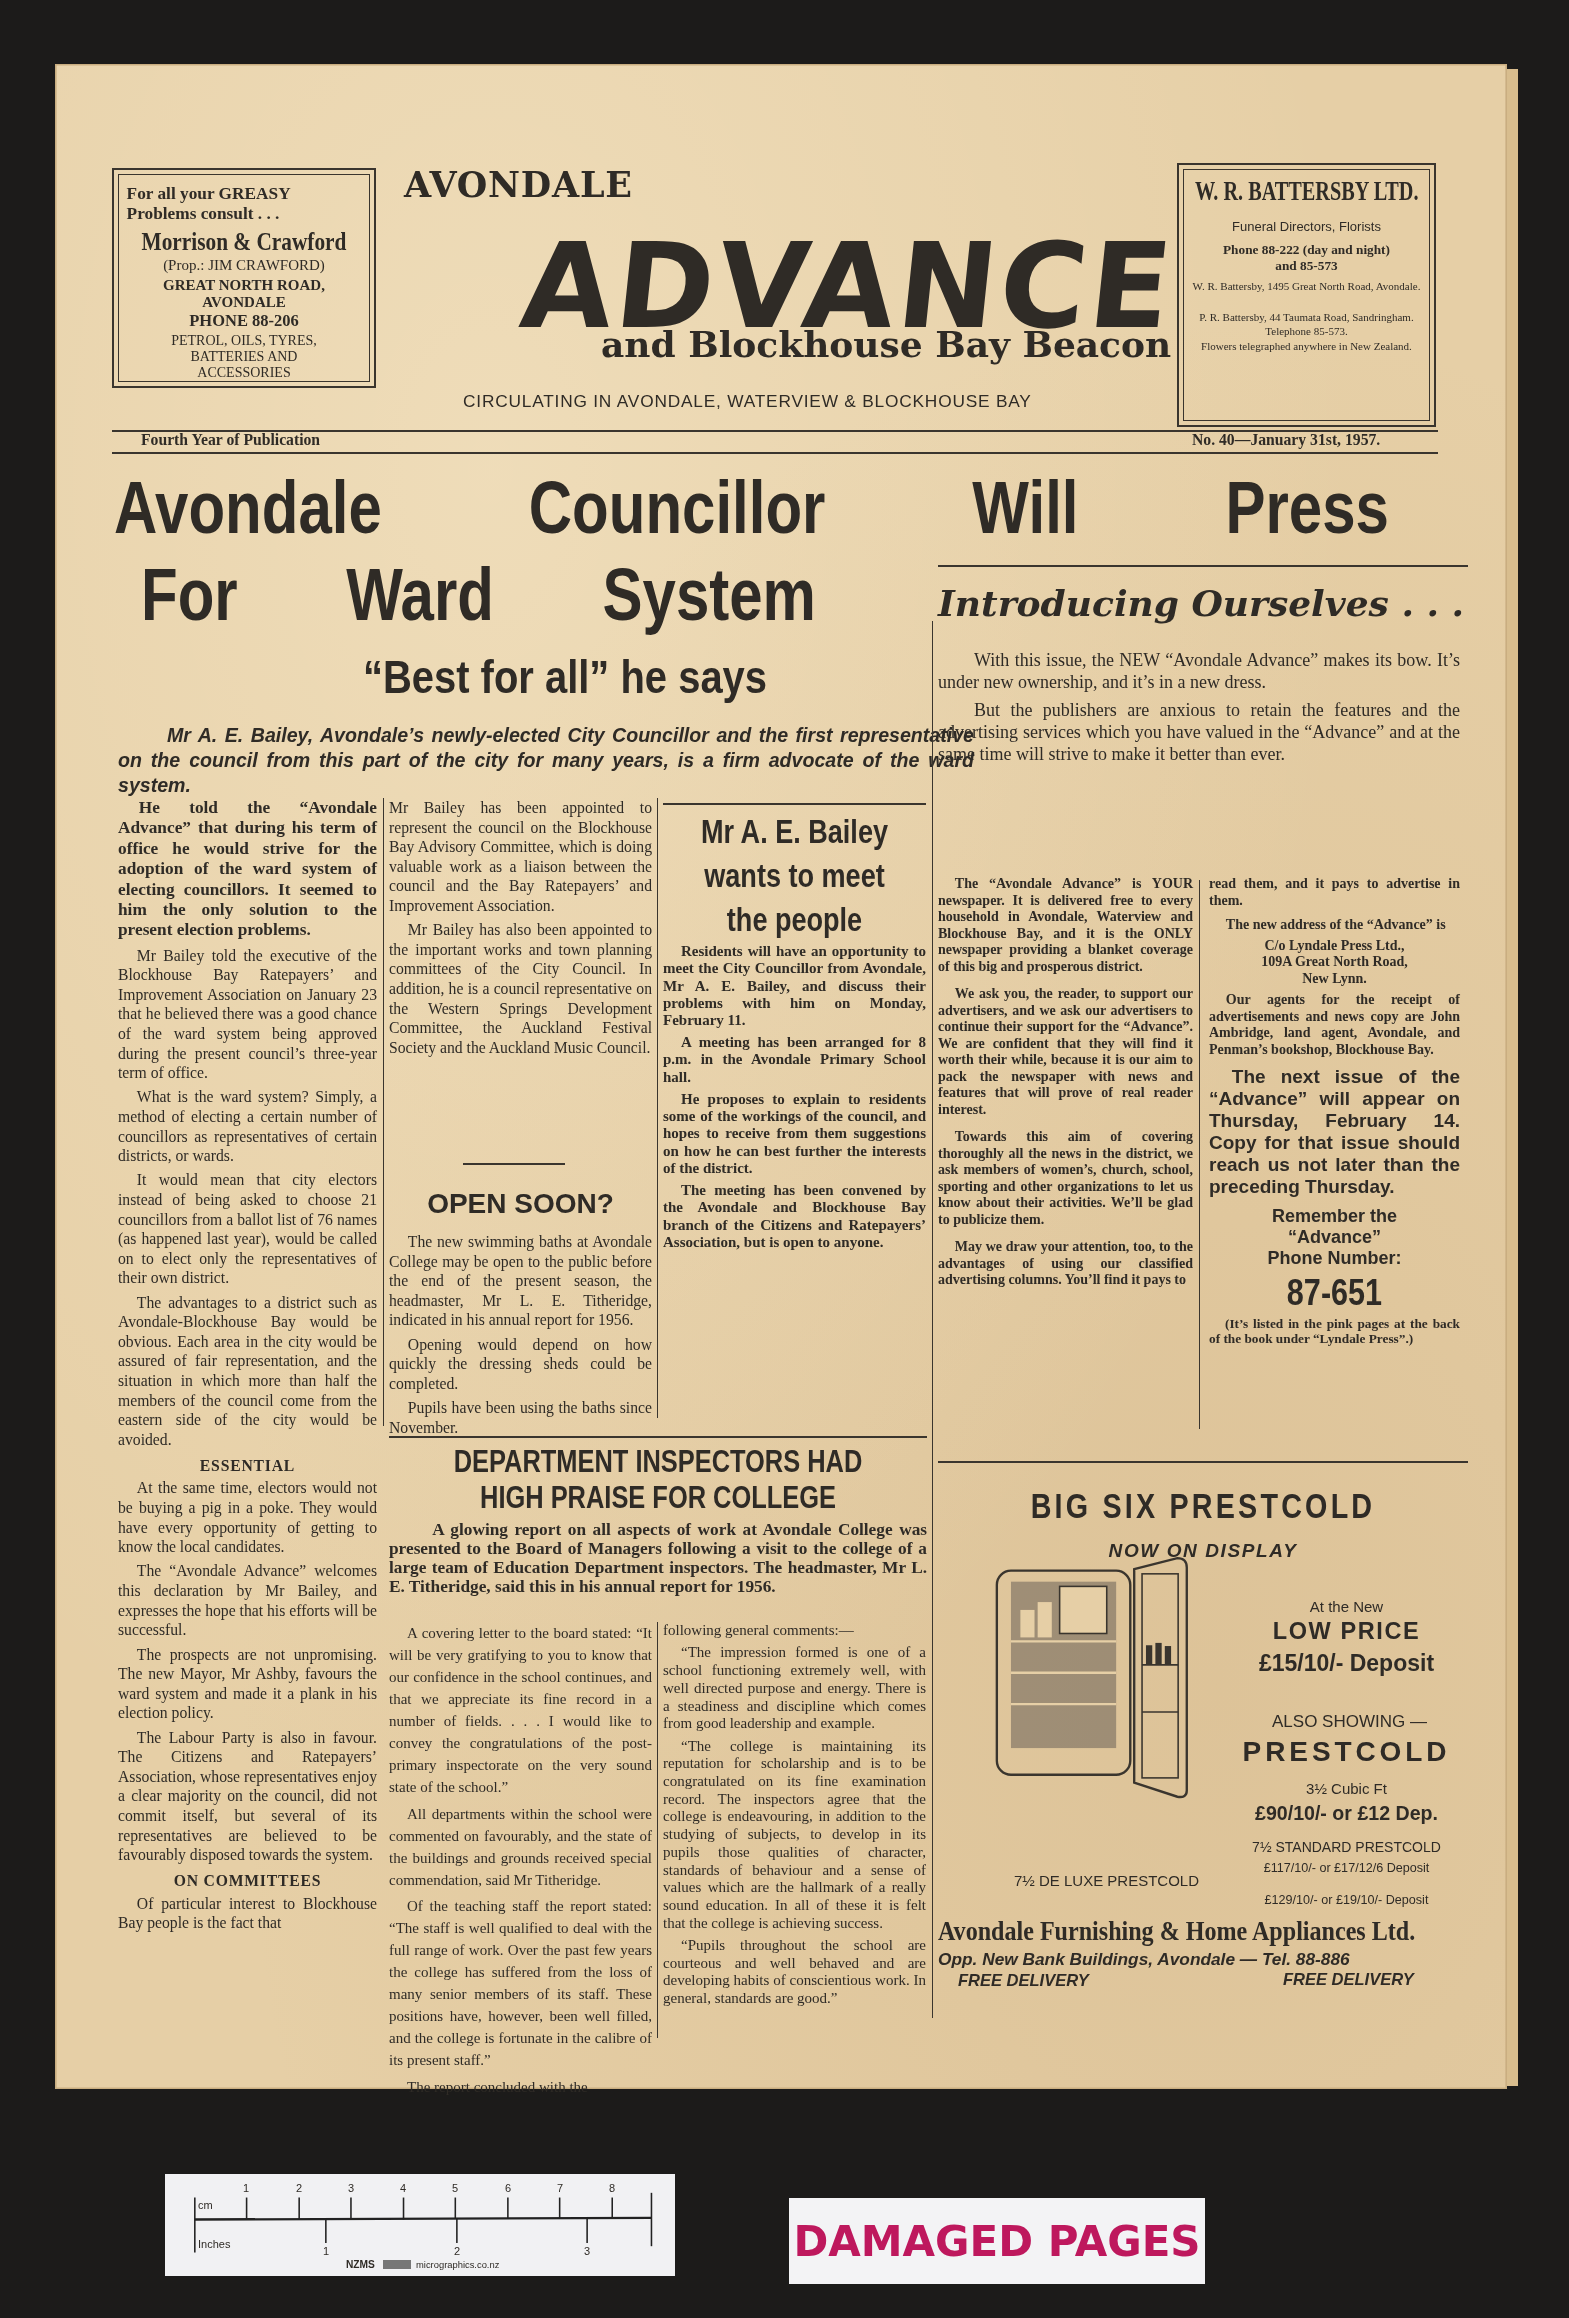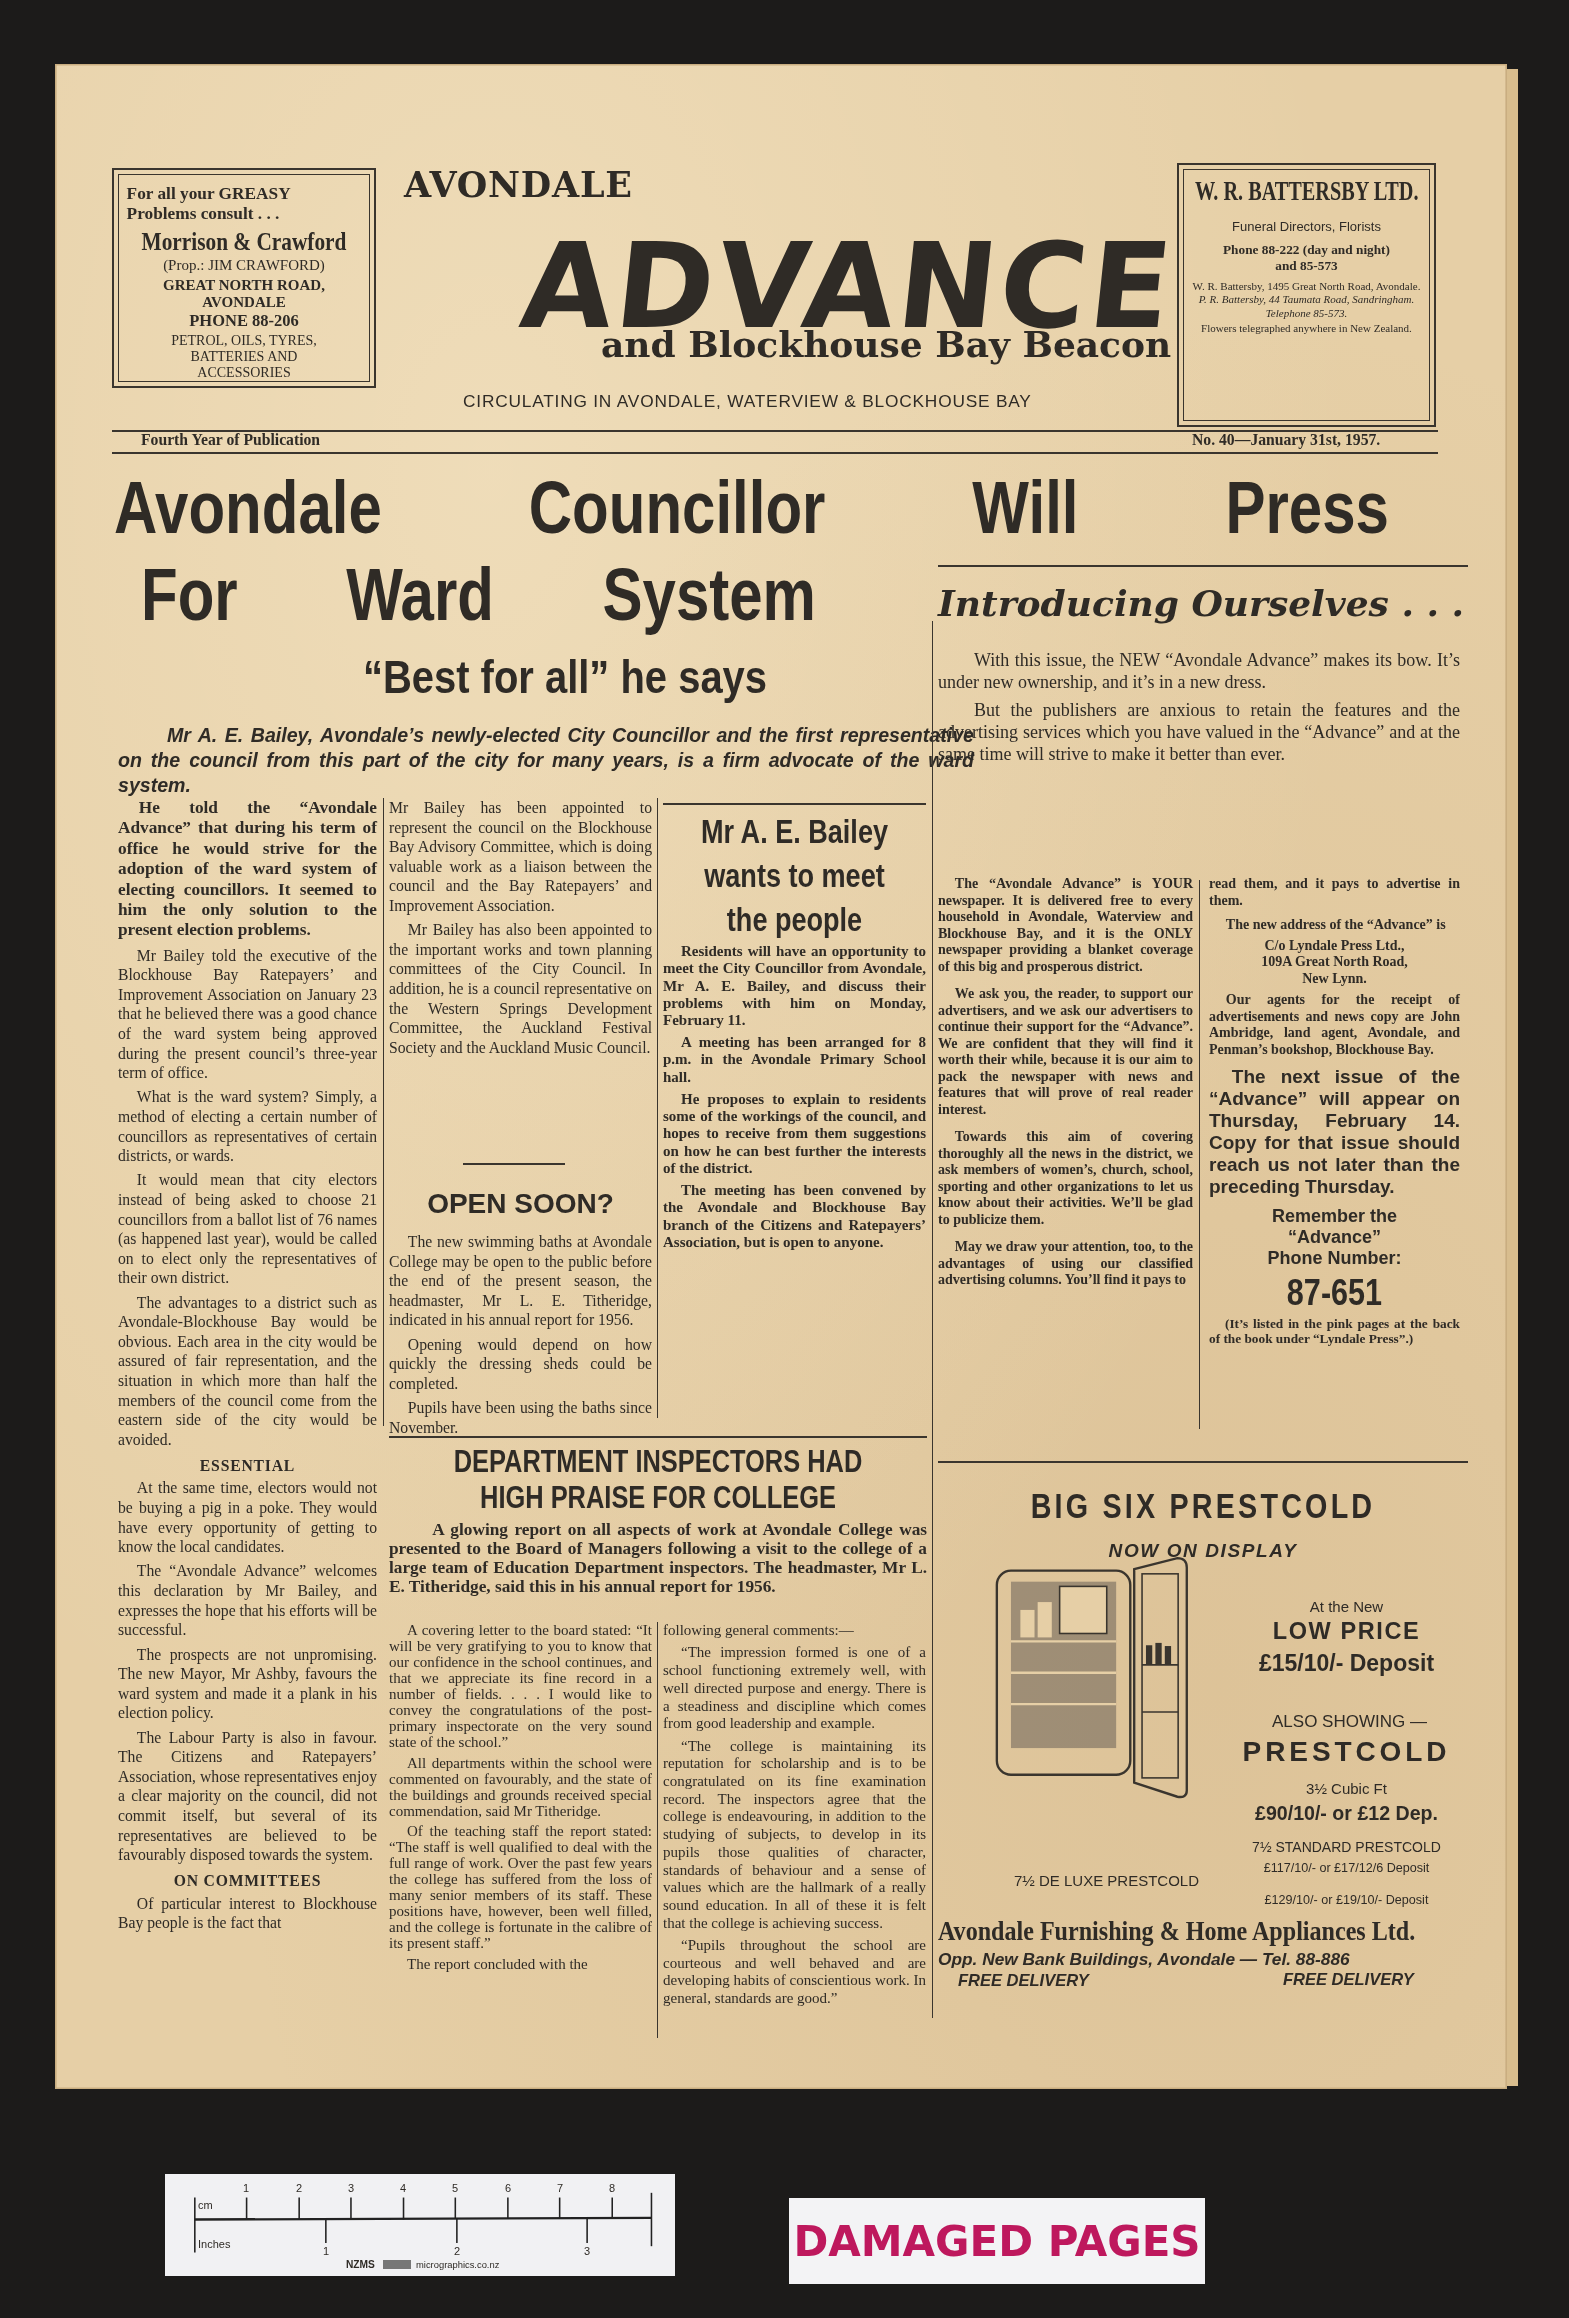--- a/index.html
+++ b/index.html
@@ -51,21 +51,21 @@
   <div class="abs mast-advance" style="left:467px;top:153px;">ADVANCE</div>
   <div class="abs mast-beacon" style="left:546px;top:259px;">and Blockhouse Bay Beacon</div>
   <div class="abs sans" style="left:408px;top:327px;font-size:17.3px;letter-spacing:0.8px;">CIRCULATING IN AVONDALE, WATERVIEW &amp; BLOCKHOUSE BAY</div>
 
   <div class="abs box c" style="left:1122px;top:99px;width:259px;height:264px;padding:11px 7.8px 0;">
     <div style="font-weight:bold;font-size:27px;transform:scaleX(.75);white-space:nowrap;margin-left:-31px;margin-right:-31px;">W. R. BATTERSBY LTD.</div>
     <div class="sans" style="font-size:13px;margin-top:12px;">Funeral Directors, Florists</div>
     <div style="font-weight:bold;font-size:13.3px;margin-top:7.8px;">Phone 88-222 (day and night)</div>
     <div style="font-weight:bold;font-size:13.3px;">and 85-573</div>
     <div style="font-size:11px;margin-top:6.3px;line-height:13.3px;">W. R. Battersby, 1495 Great North Road, Avondale.</div>
-    <div style="font-size:11px;margin-top:0;line-height:13.3px;font-style:italic;">P. R. Battersby, 44 Taumata Road, Sandringham. Telephone 85-573.</div>
+    <div style="font-size:11px;margin-top:18px;line-height:13.3px;">P. R. Battersby, 44 Taumata Road, Sandringham. Telephone 85-573.</div>
     <div style="font-size:11px;margin-top:2.4px;line-height:13.3px;">Flowers telegraphed anywhere in New Zealand.</div>
   </div>
 
   <div class="rule" style="left:57px;top:366px;width:1326px;height:1.6px;"></div>
   <div class="abs" style="left:86px;top:367px;font-weight:bold;font-size:15.7px;">Fourth Year of Publication</div>
   <div class="abs" style="left:1137px;top:367px;font-weight:bold;font-size:15.7px;">No. 40—January 31st, 1957.</div>
   <div class="rule" style="left:57px;top:388px;width:1326px;height:1.6px;"></div>
 
   <div class="abs headline" style="left:59px;top:400px;white-space:pre;width:1648px;word-spacing:71px;">Avondale  Councillor  Will  Press</div>
   <div class="abs headline" style="left:86px;top:487px;white-space:pre;word-spacing:47px;">For  Ward  System</div>
@@ -115,21 +115,21 @@
     <p>The meeting has been convened by the Avondale and Blockhouse Bay branch of the Citizens and Ratepayers’ Association, but is open to anyone.</p>
   </div>
   <div class="rule" style="left:877px;top:557px;width:0.8px;height:1397px;"></div>
 
   <div class="rule" style="left:334px;top:1372px;width:538px;height:2.4px;"></div>
   <div class="abs sans c" style="left:334px;top:1380px;width:538px;font-weight:bold;font-size:31px;line-height:36px;">
     <div style="transform:scaleX(.82);">DEPARTMENT INSPECTORS HAD</div>
     <div style="transform:scaleX(.82);">HIGH PRAISE FOR COLLEGE</div>
   </div>
   <div class="abs j bold-body" style="left:334px;top:1456px;width:538px;font-size:17.3px;line-height:19px;text-indent:2.5em;">A glowing report on all aspects of work at Avondale College was presented to the Board of Managers following a visit to the college of a large team of Education Department inspectors. The headmaster, Mr L. E. Titheridge, said this in his annual report for 1956.</div>
-  <div class="abs col body-text j" style="left:334px;top:1558px;width:263px;font-size:15px;line-height:16px;">
+  <div class="abs col body-text j" style="left:334px;top:1558px;width:263px;font-size:15px;line-height:22px;">
     <p>A covering letter to the board stated: “It will be very gratifying to you to know that our confidence in the school continues, and that we appreciate its fine record in a number of fields. . . . I would like to convey the congratulations of the post-primary inspectorate on the very sound state of the school.”</p>
     <p>All departments within the school were commented on favourably, and the state of the buildings and grounds received special commendation, said Mr Titheridge.</p>
     <p>Of the teaching staff the report stated: “The staff is well qualified to deal with the full range of work. Over the past few years the college has suffered from the loss of many senior members of its staff. These positions have, however, been well filled, and the college is fortunate in the calibre of its present staff.”</p>
     <p>The report concluded with the</p>
   </div>
   <div class="rule" style="left:602px;top:1558px;width:0.8px;height:416px;"></div>
   <div class="abs col body-text j" style="left:608px;top:1558px;width:263px;font-size:15px;line-height:17.7px;">
     <p style="text-indent:0;">following general comments:—</p>
     <p>“The impression formed is one of a school functioning extremely well, with well directed purpose and energy. There is a steadiness and discipline which comes from good leadership and example.</p>
     <p>“The college is maintaining its reputation for scholarship and is to be congratulated on its fine examination record. The inspectors agree that the college is endeavouring, in addition to the studying of subjects, to develop in its pupils those qualities of character, standards of behaviour and a sense of values which are the hallmark of a really sound education. In all of these it is felt that the college is achieving success.</p>

